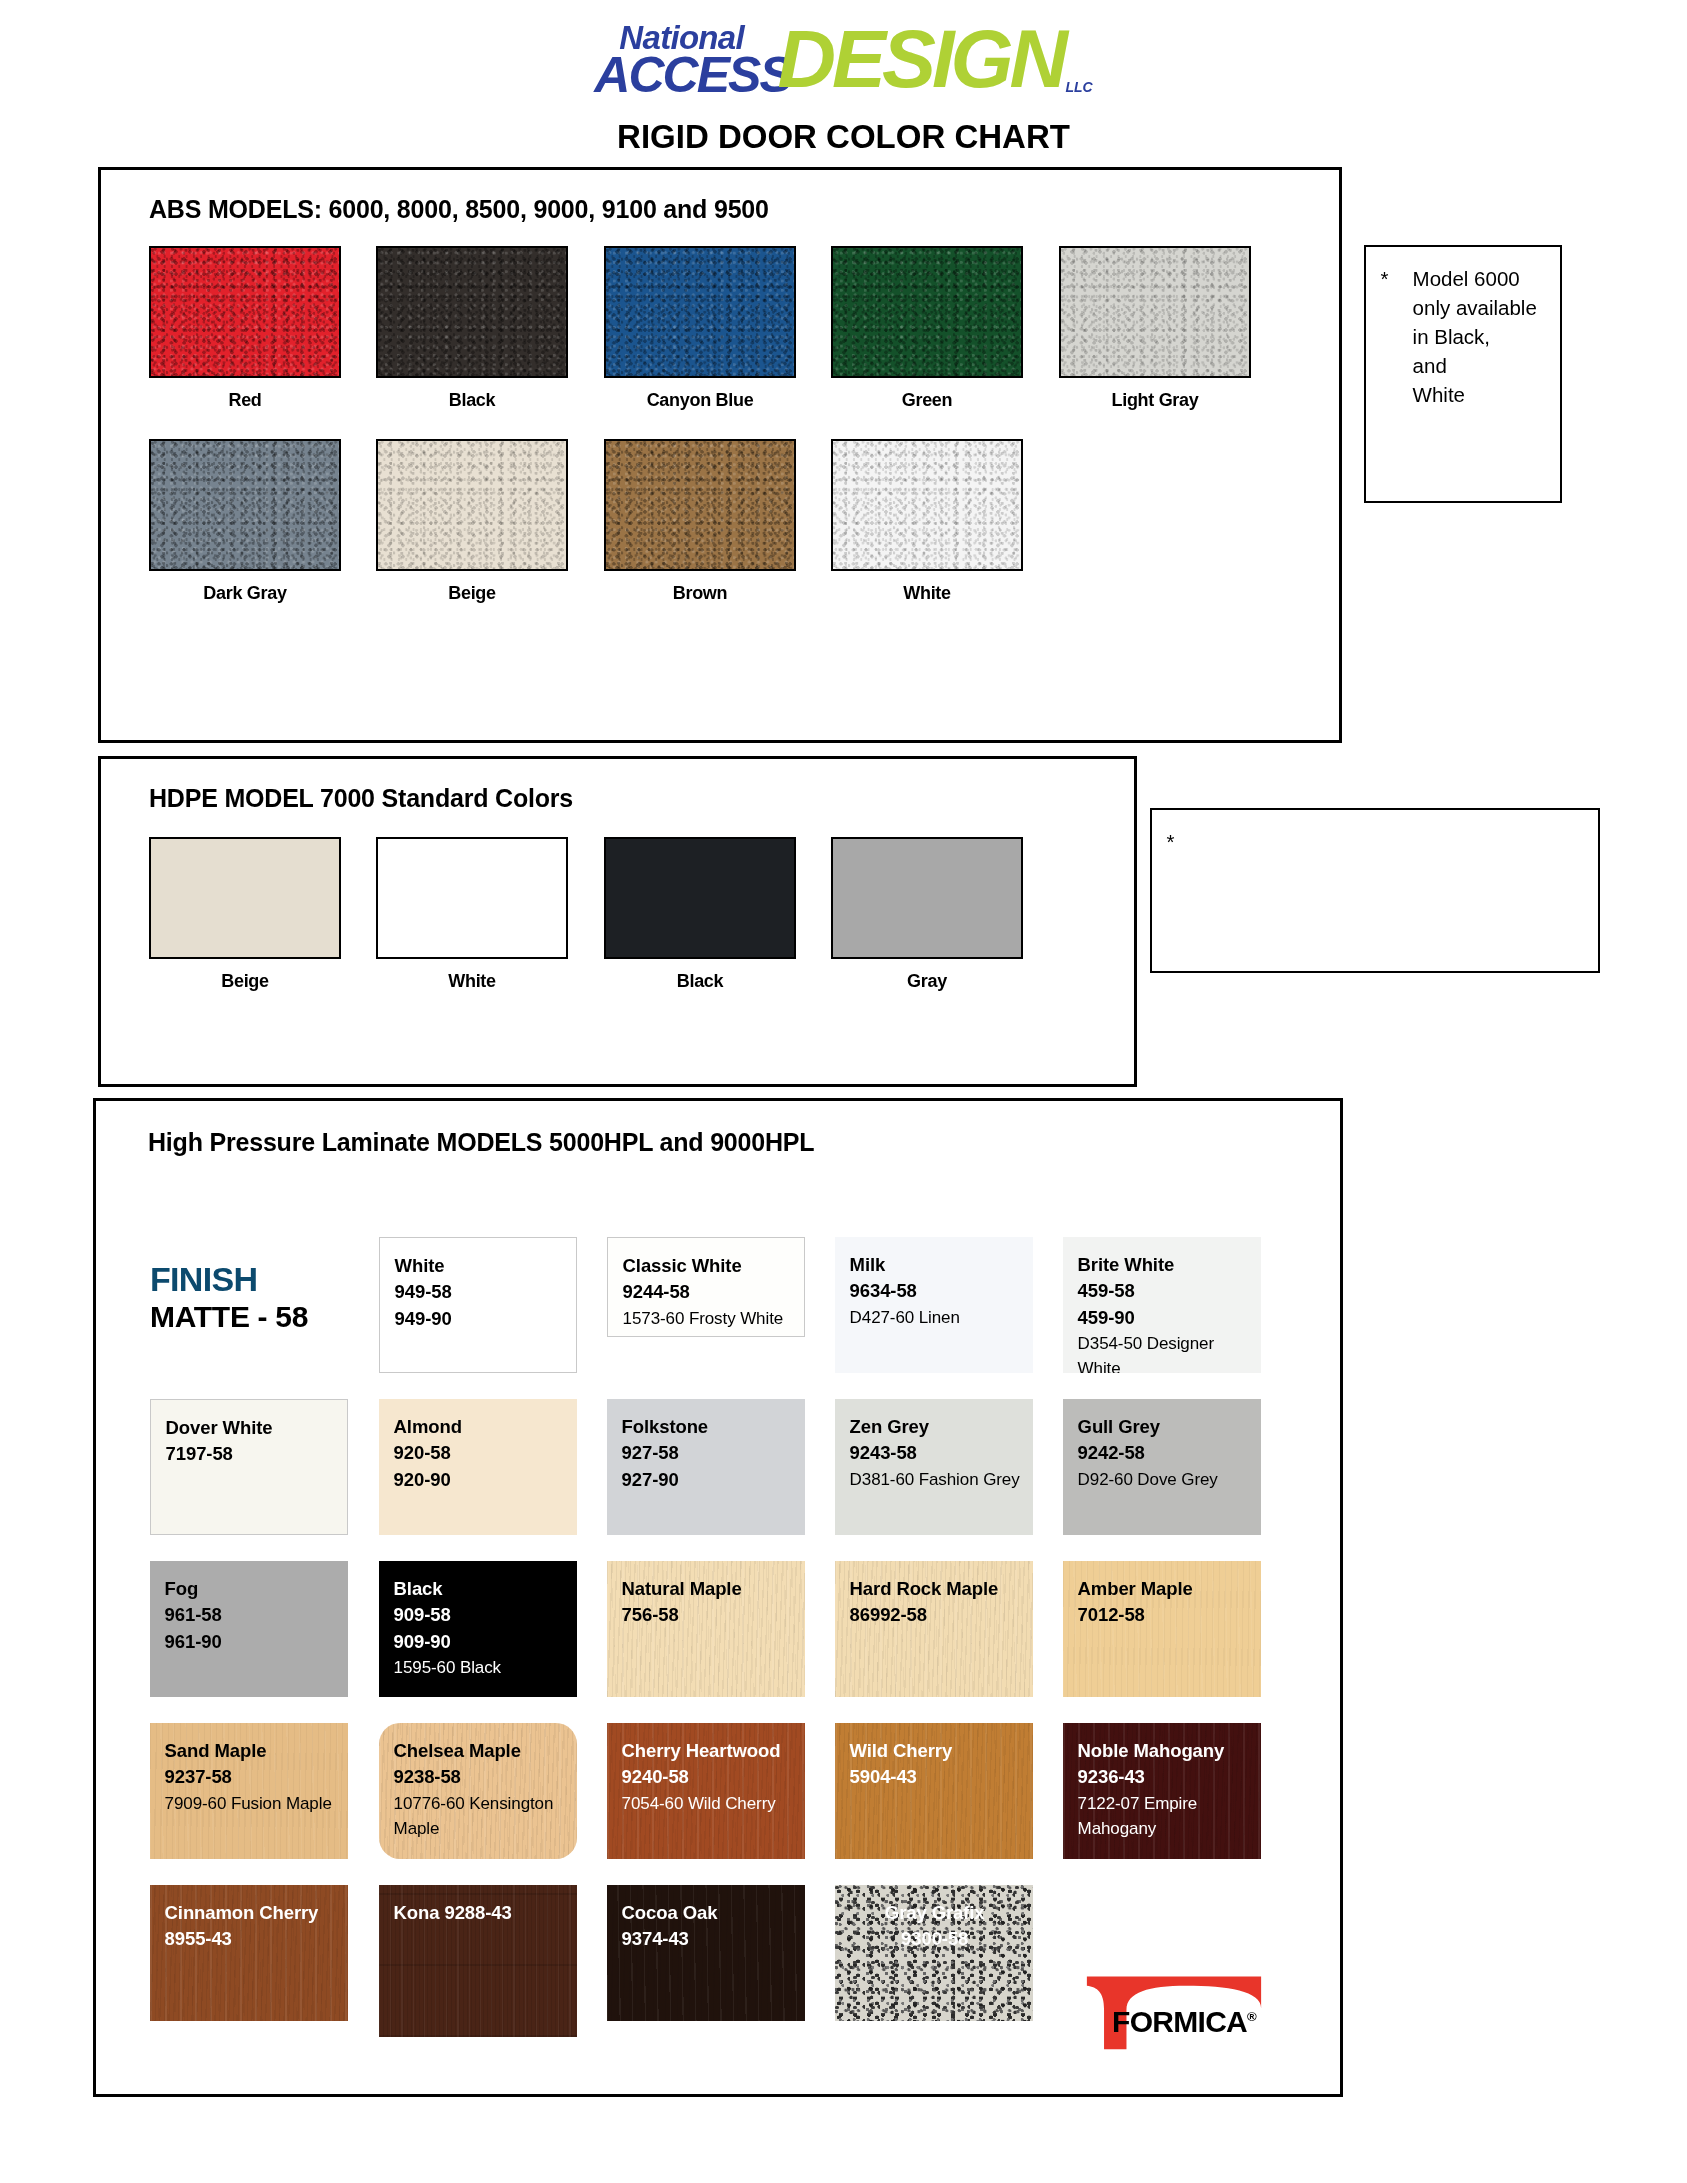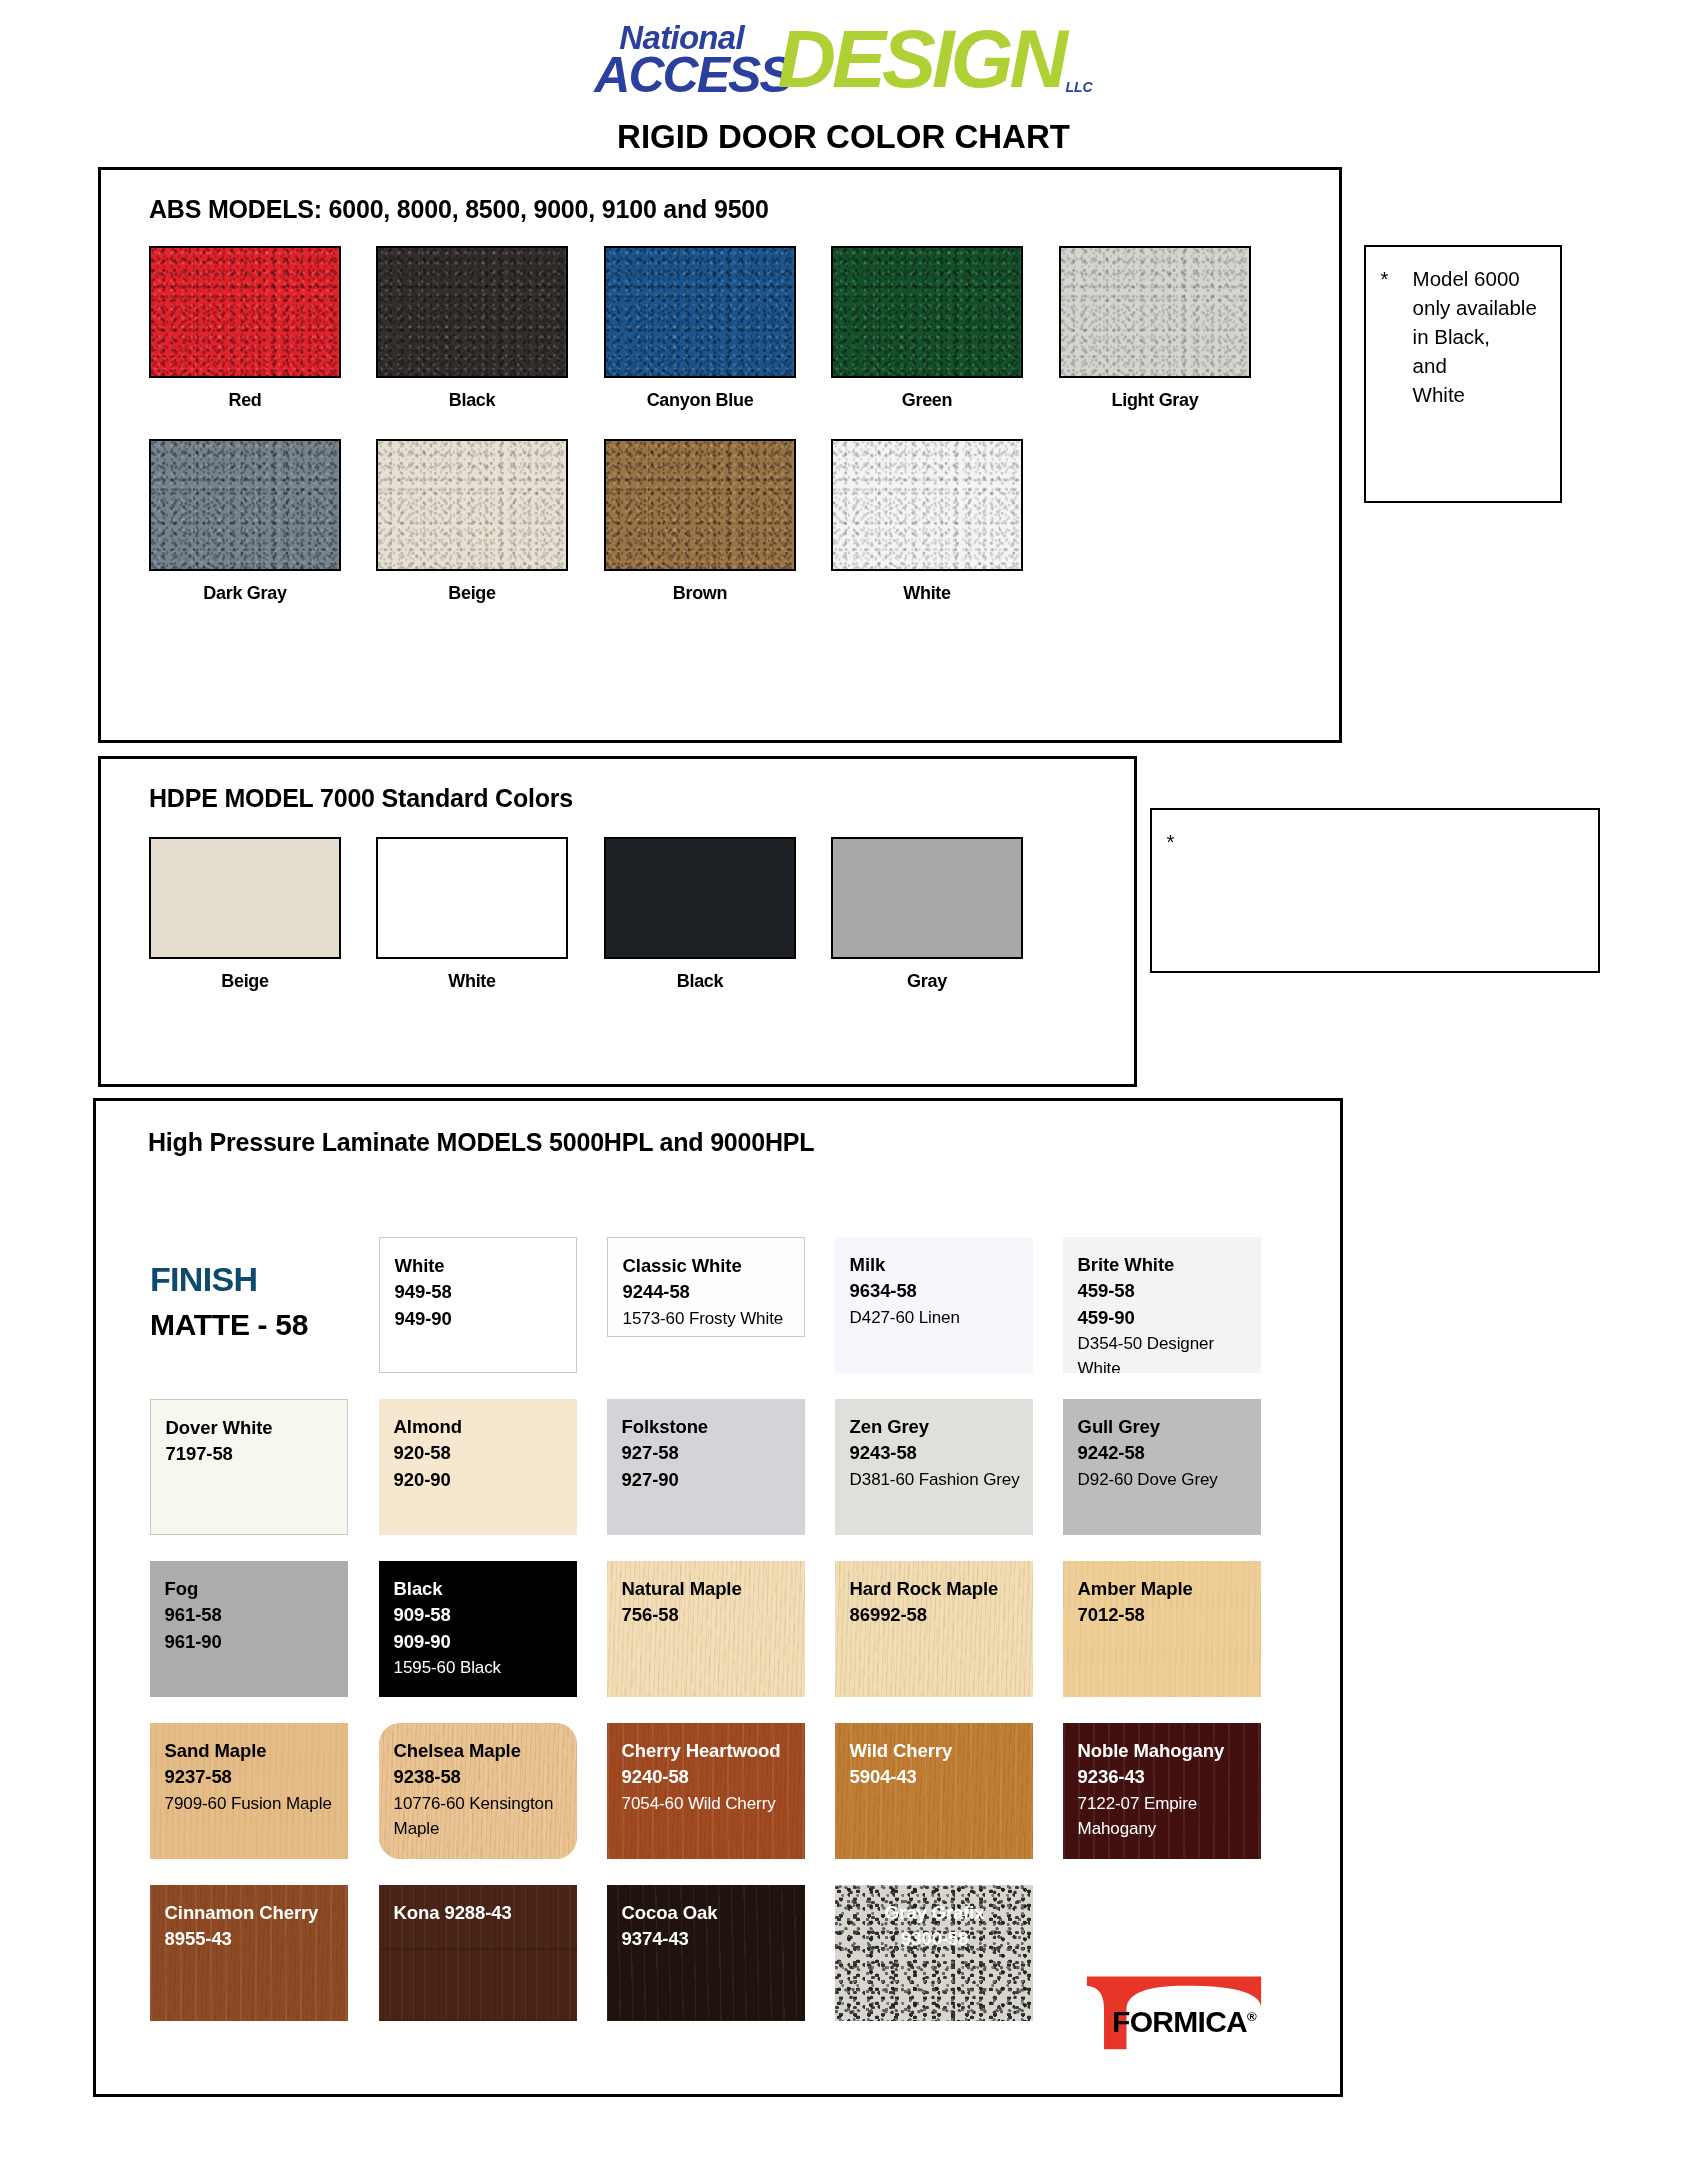--- a/index.html
+++ b/index.html
@@ -85,21 +85,21 @@
 
   
   .hpl-cell{position:absolute;box-sizing:border-box;overflow:hidden;}
   .hpl-pad{padding:14.6px 13.2px 0 14.6px;}
   .hpl-name{font-size:18.5px;font-weight:bold;line-height:26.5px;letter-spacing:-0.1px;}
   .hpl-code{font-size:18.5px;font-weight:bold;line-height:26.5px;letter-spacing:-0.1px;}
   .hpl-alt{font-size:17px;font-weight:normal;line-height:25px;letter-spacing:-0.1px;}
 
   .finish-label{position:absolute;}
   .finish-top{font-size:34px;font-weight:bold;color:#0c4a6e;letter-spacing:-0.7px;line-height:38px;}
-  .finish-bot{font-size:30px;font-weight:bold;color:#000;letter-spacing:-0.3px;line-height:37px;margin-top:8px;}
+  .finish-bot{font-size:30px;font-weight:bold;color:#000;letter-spacing:-0.3px;line-height:37px;}
 
   
   .grain{
     position:absolute;inset:0;pointer-events:none;
     background-image:
       repeating-linear-gradient(92deg, rgba(0,0,0,.055) 0 1.3px, rgba(0,0,0,0) 1.3px 4.6px),
       repeating-linear-gradient(88deg, rgba(0,0,0,.04) 0 0.7px, rgba(0,0,0,0) 0.7px 8.6px),
       repeating-linear-gradient(90deg, rgba(255,255,255,.07) 0 2px, rgba(255,255,255,0) 2px 15px);
   }
   .grain-plank{
@@ -385,21 +385,21 @@
           <div class="hpl-alt">7122-07 Empire Mahogany</div>
         </div>
       </div>
       <div class="hpl-cell" style="left: 54px; top: 784px; width: 198px; height: 136px; background: rgb(142, 74, 35); color: rgb(255, 255, 255);">
         <div class="grain"></div>
         <div class="hpl-pad" style="position: relative;">
           <div class="hpl-name">Cinnamon Cherry</div>
           <div class="hpl-code">8955-43</div>
         </div>
       </div>
-      <div class="hpl-cell" style="left: 283px; top: 784px; width: 198px; height: 136px; background: rgb(74, 36, 22); color: rgb(255, 255, 255);">
+      <div class="hpl-cell" style="left: 283px; top: 784px; width: 198px; height: 152px; background: rgb(74, 36, 22); color: rgb(255, 255, 255);">
         <div class="grain-plank"></div>
         <div class="hpl-pad" style="position: relative;">
           <div class="hpl-name">Kona 9288-43</div>
         </div>
       </div>
       <div class="hpl-cell" style="left: 511px; top: 784px; width: 198px; height: 136px; background: rgb(32, 18, 12); color: rgb(255, 255, 255);">
         <div class="grain-soft"></div>
         <div class="hpl-pad" style="position: relative;">
           <div class="hpl-name">Cocoa Oak</div>
           <div class="hpl-code">9374-43</div>

